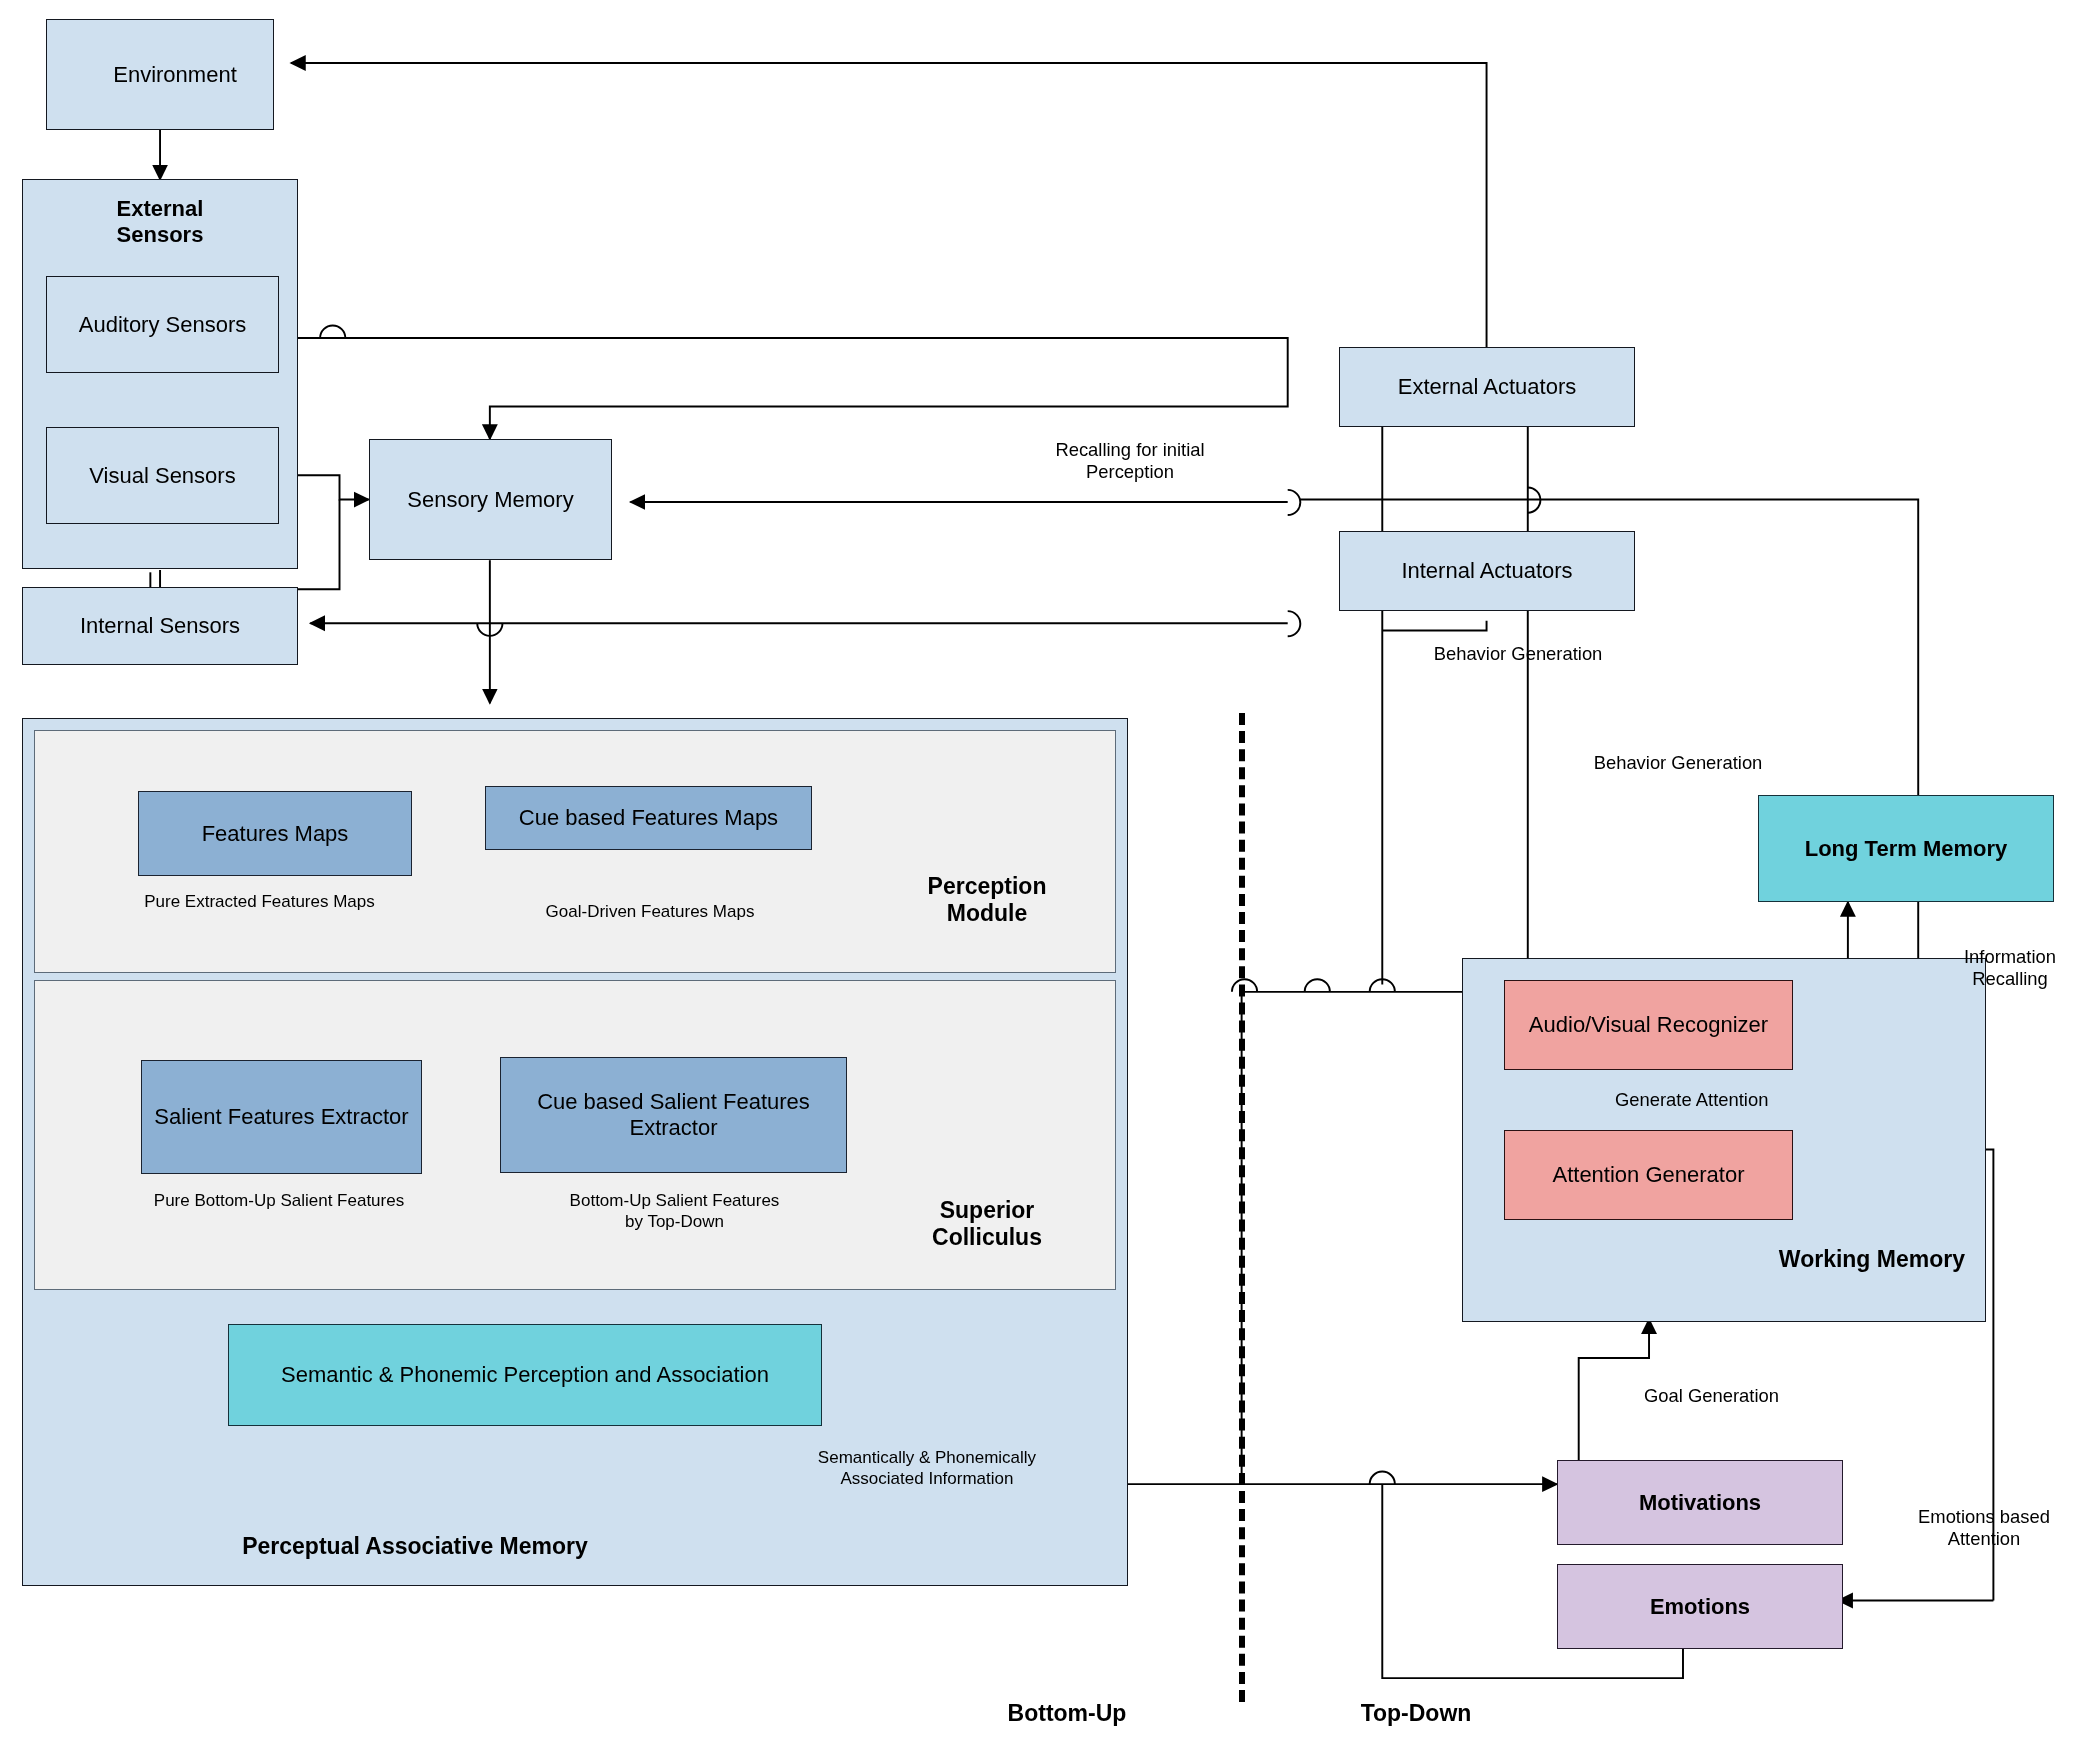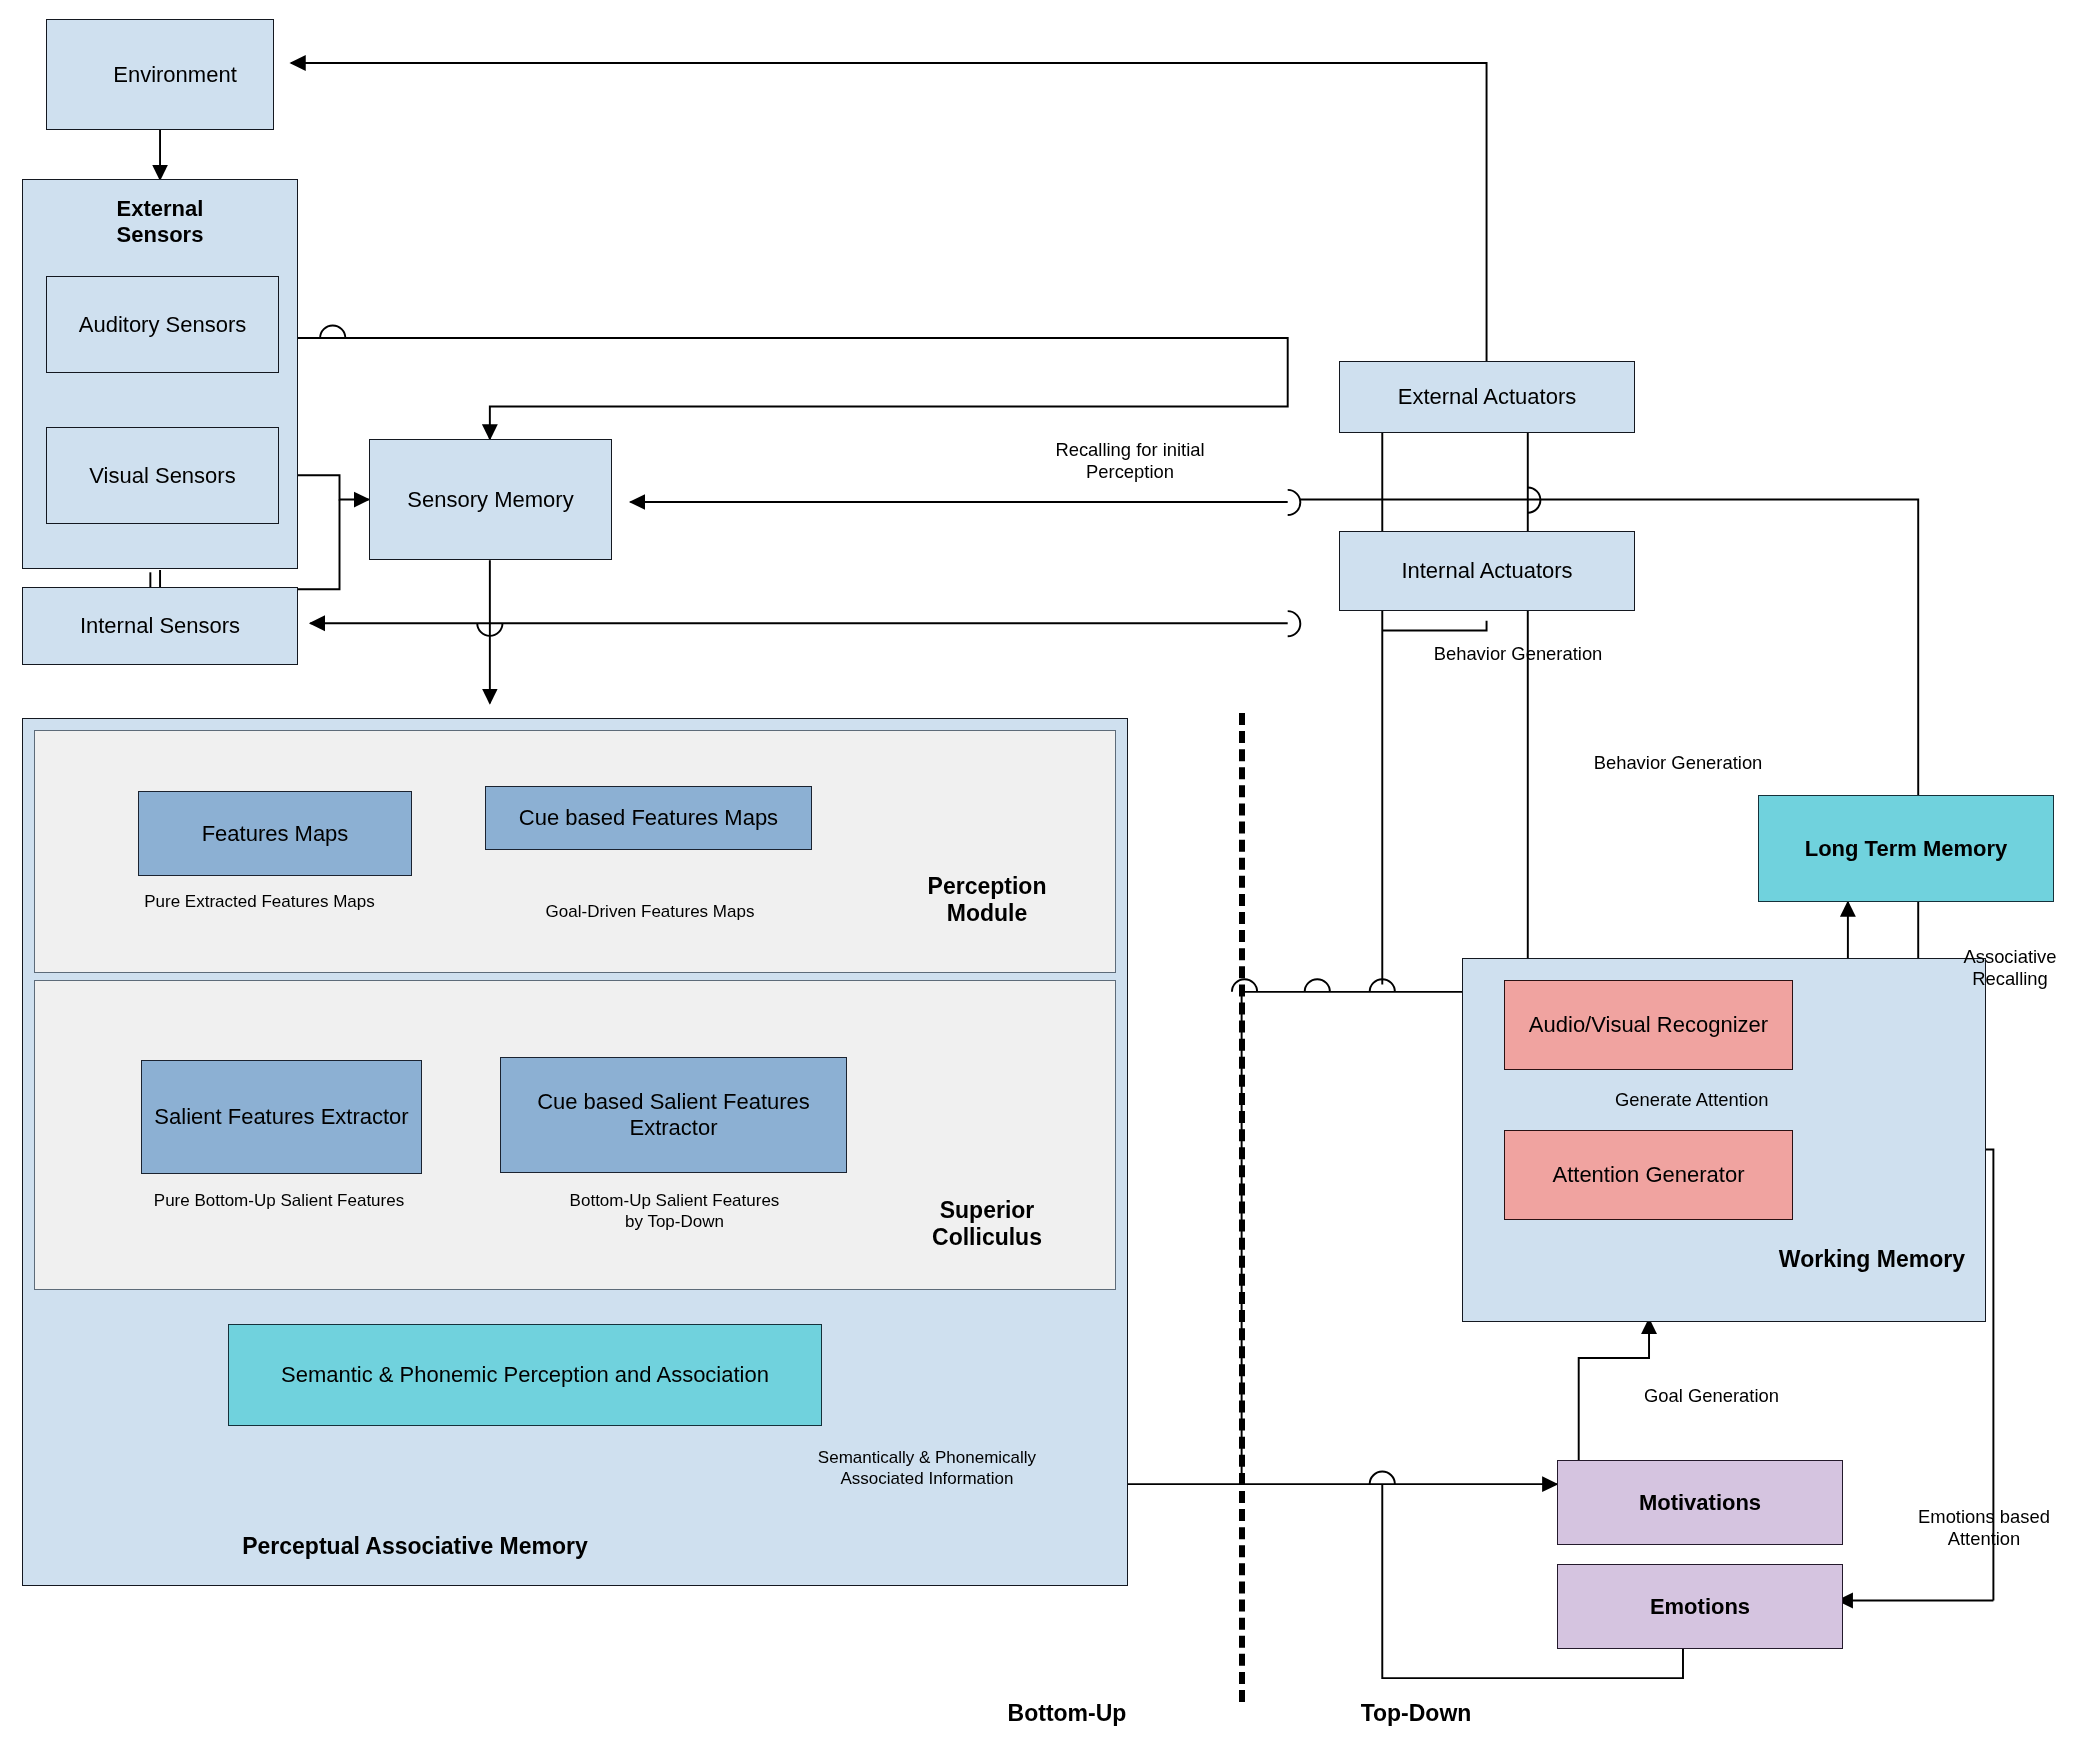--- a/index.html
+++ b/index.html
@@ -209,21 +209,21 @@
 Sensors</div>
 
   <div class="box blue-light t-28" style="left:46px; top:427px; width:233px; height:97px;">Visual
 Sensors</div>
 
   <div class="box blue-light t-28" style="left:22px; top:587px; width:276px; height:78px;">Internal Sensors</div>
 
   <div class="box blue-light t-28" style="left:369px; top:439px; width:243px; height:121px;">Sensory
 Memory</div>
 
-  <div class="box blue-light t-28" style="left:1339px; top:361px; width:296px; height:72px;text-align:center;">External Actuators</div>
+  <div class="box blue-light t-28" style="left:1339px; top:347px; width:296px; height:80px;text-align:center;">External Actuators</div>
 
   <div class="box blue-light t-28" style="left:1339px; top:531px; width:296px; height:80px;">Internal Actuators</div>
 
   <div class="container-blue" style="left:22px; top:718px; width:1106px; height:868px;"></div>
 
   <div class="panel-grey" style="left:34px; top:730px; width:1082px; height:243px;"></div>
 
   <div class="box blue-mid t-28" style="left:138px; top:791px; width:274px; height:85px;">Features Maps</div>
 
   <div class="box blue-mid t-28" style="left:485px; top:786px; width:327px; height:64px;">Cue based Features
@@ -277,21 +277,21 @@
 
   <div class="box purple t-28" style="left:1557px; top:1564px; width:286px; height:85px; font-weight:bold;">Emotions</div>
 
   <div class="edge-label t-24" style="left:999px; top:439px; width:262px;">Recalling for initial
 Perception</div>
 
   <div class="edge-label t-24" style="left:1392px; top:643px; width:252px;">Behavior Generation</div>
 
   <div class="edge-label t-24" style="left:1552px; top:752px; width:252px;">Behavior Generation</div>
 
-  <div class="edge-label t-24" style="left:1935px; top:946px; width:150px;">Associative
+  <div class="edge-label t-24" style="left:1935px; top:946px; width:150px;">Information
 Recalling</div>
 
   <div class="edge-label t-24" style="left:1615px; top:1089px; width:223px; text-align:left;">Generate Attention</div>
 
   <div class="edge-label t-24" style="left:1644px; top:1385px; width:223px; text-align:left;">Goal Generation</div>
 
   <div class="edge-label t-24" style="left:1882px; top:1506px; width:204px;">Emotions based
 Attention</div>
 
   <div class="axis-label t-big" style="left:965px; top:1700px; width:204px;">Bottom-Up</div>

